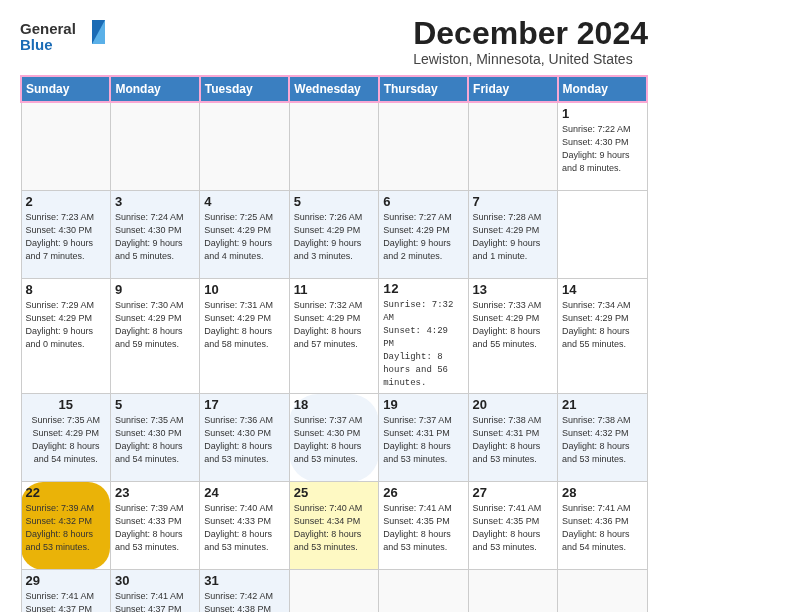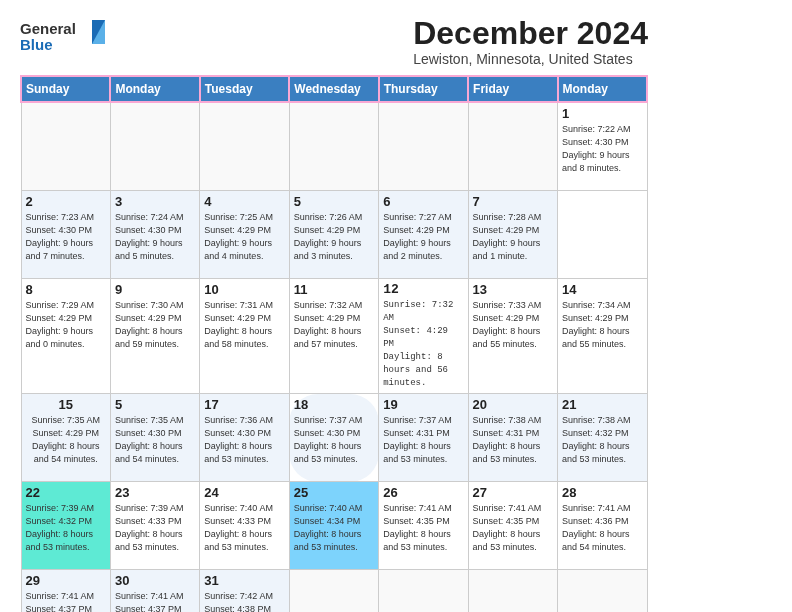--- a/index.html
+++ b/index.html
@@ -203,33 +203,33 @@
           <td style="background: rgb(238, 244, 251);">
             <span class="day-num">20</span>
             <div class="day-info">Sunrise: 7:38 AM<br>Sunset: 4:31 PM<br>Daylight: 8 hours and 53 minutes.</div>
           </td>
           <td style="background: rgb(238, 244, 251);">
             <span class="day-num">21</span>
             <div class="day-info">Sunrise: 7:38 AM<br>Sunset: 4:32 PM<br>Daylight: 8 hours and 53 minutes.</div>
           </td>
         </tr>
         <tr>
-          <td style="background: #5eead4;">
+          <td style="background: #eab308; border-radius: 22px;">
             <span class="day-num">22</span>
             <div class="day-info">Sunrise: 7:39 AM<br>Sunset: 4:32 PM<br>Daylight: 8 hours and 53 minutes.</div>
           </td>
           <td style="background: rgb(255, 255, 255);">
             <span class="day-num">23</span>
             <div class="day-info">Sunrise: 7:39 AM<br>Sunset: 4:33 PM<br>Daylight: 8 hours and 53 minutes.</div>
           </td>
           <td style="background: rgb(255, 255, 255);">
             <span class="day-num">24</span>
             <div class="day-info">Sunrise: 7:40 AM<br>Sunset: 4:33 PM<br>Daylight: 8 hours and 53 minutes.</div>
           </td>
-          <td style="background: #7dd3fc;">
+          <td style="background: #fef9c3;">
             <span class="day-num">25</span>
             <div class="day-info">Sunrise: 7:40 AM<br>Sunset: 4:34 PM<br>Daylight: 8 hours and 53 minutes.</div>
           </td>
           <td style="background: rgb(255, 255, 255);">
             <span class="day-num">26</span>
             <div class="day-info">Sunrise: 7:41 AM<br>Sunset: 4:35 PM<br>Daylight: 8 hours and 53 minutes.</div>
           </td>
           <td style="background: rgb(255, 255, 255);">
             <span class="day-num">27</span>
             <div class="day-info">Sunrise: 7:41 AM<br>Sunset: 4:35 PM<br>Daylight: 8 hours and 53 minutes.</div>

